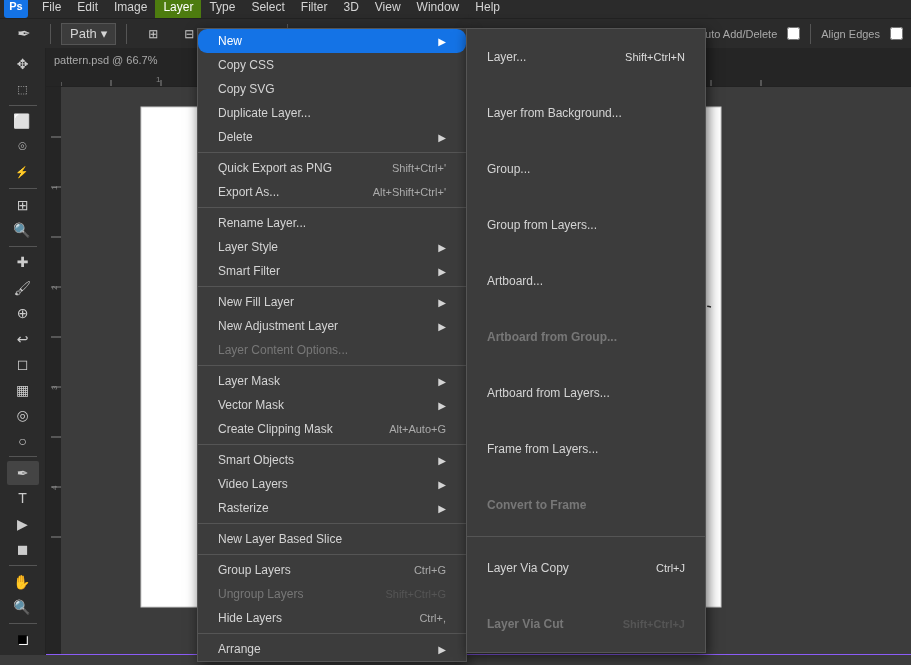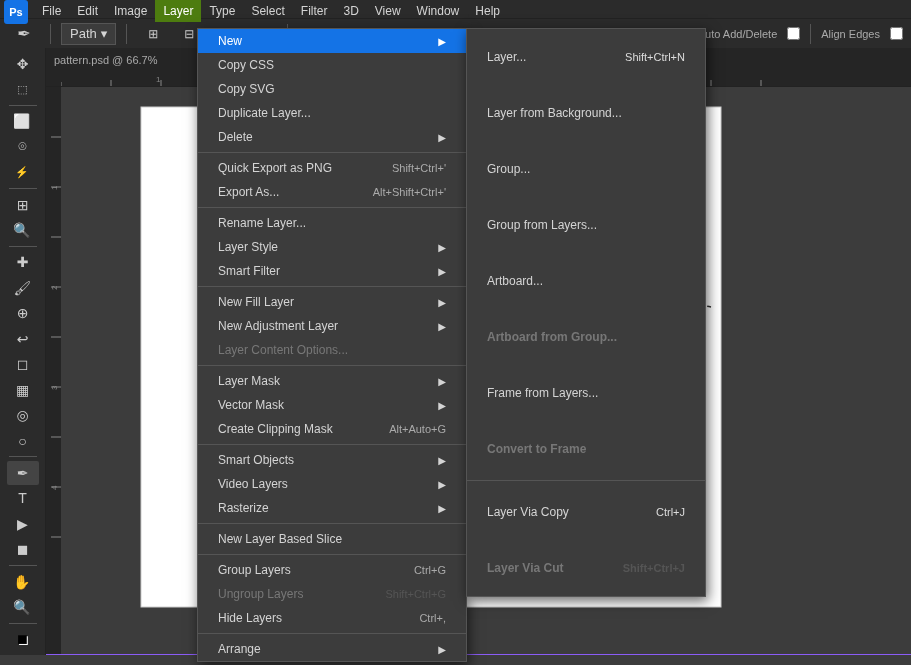--- a/index.html
+++ b/index.html
@@ -12,21 +12,21 @@
       color: #d4d4d4;
       overflow: hidden;
       user-select: none;
     }
 
     
     .menu-bar {
       background: #2b2b2b;
       height: 18px;
       display: flex;
-      align-items: flex-start;
+      align-items: flex-end;
       padding: 0 4px;
       position: relative;
       z-index: 100;
     }
     .menu-bar-item {
       padding: 4px 8px;
       color: #d4d4d4;
       cursor: pointer;
       font-size: 12px;
     }
@@ -141,20 +141,21 @@
     .dropdown-menu .menu-item {
       padding: 5px 20px 5px 20px;
       display: flex;
       align-items: center;
       justify-content: space-between;
       cursor: pointer;
       white-space: nowrap;
       color: #d4d4d4;
       font-size: 12px;
       position: relative;
+      border-radius: 9px;
     }
     .dropdown-menu .menu-item.disabled {
       color: #777;
       cursor: default;
     }
     .dropdown-menu .menu-item.active,
     .dropdown-menu .menu-item.highlighted {
       background: #1473e6;
       color: #fff;
     }
@@ -402,20 +403,23 @@
       <div class="menu-item">
         <span>Group from Layers...</span>
       </div>
       <div class="menu-item">
         <span>Artboard...</span>
       </div>
       <div class="menu-item disabled">
         <span>Artboard from Group...</span>
       </div>
       <div class="menu-item">
+        <span>Artboard from Layers...</span>
+      </div>
+      <div class="menu-item">
         <span>Frame from Layers...</span>
       </div>
       <div class="menu-item disabled">
         <span>Convert to Frame</span>
       </div>
       <div class="separator"></div>
       <div class="menu-item">
         <span>Layer Via Copy</span>
         <span class="shortcut">Ctrl+J</span>
       </div>

